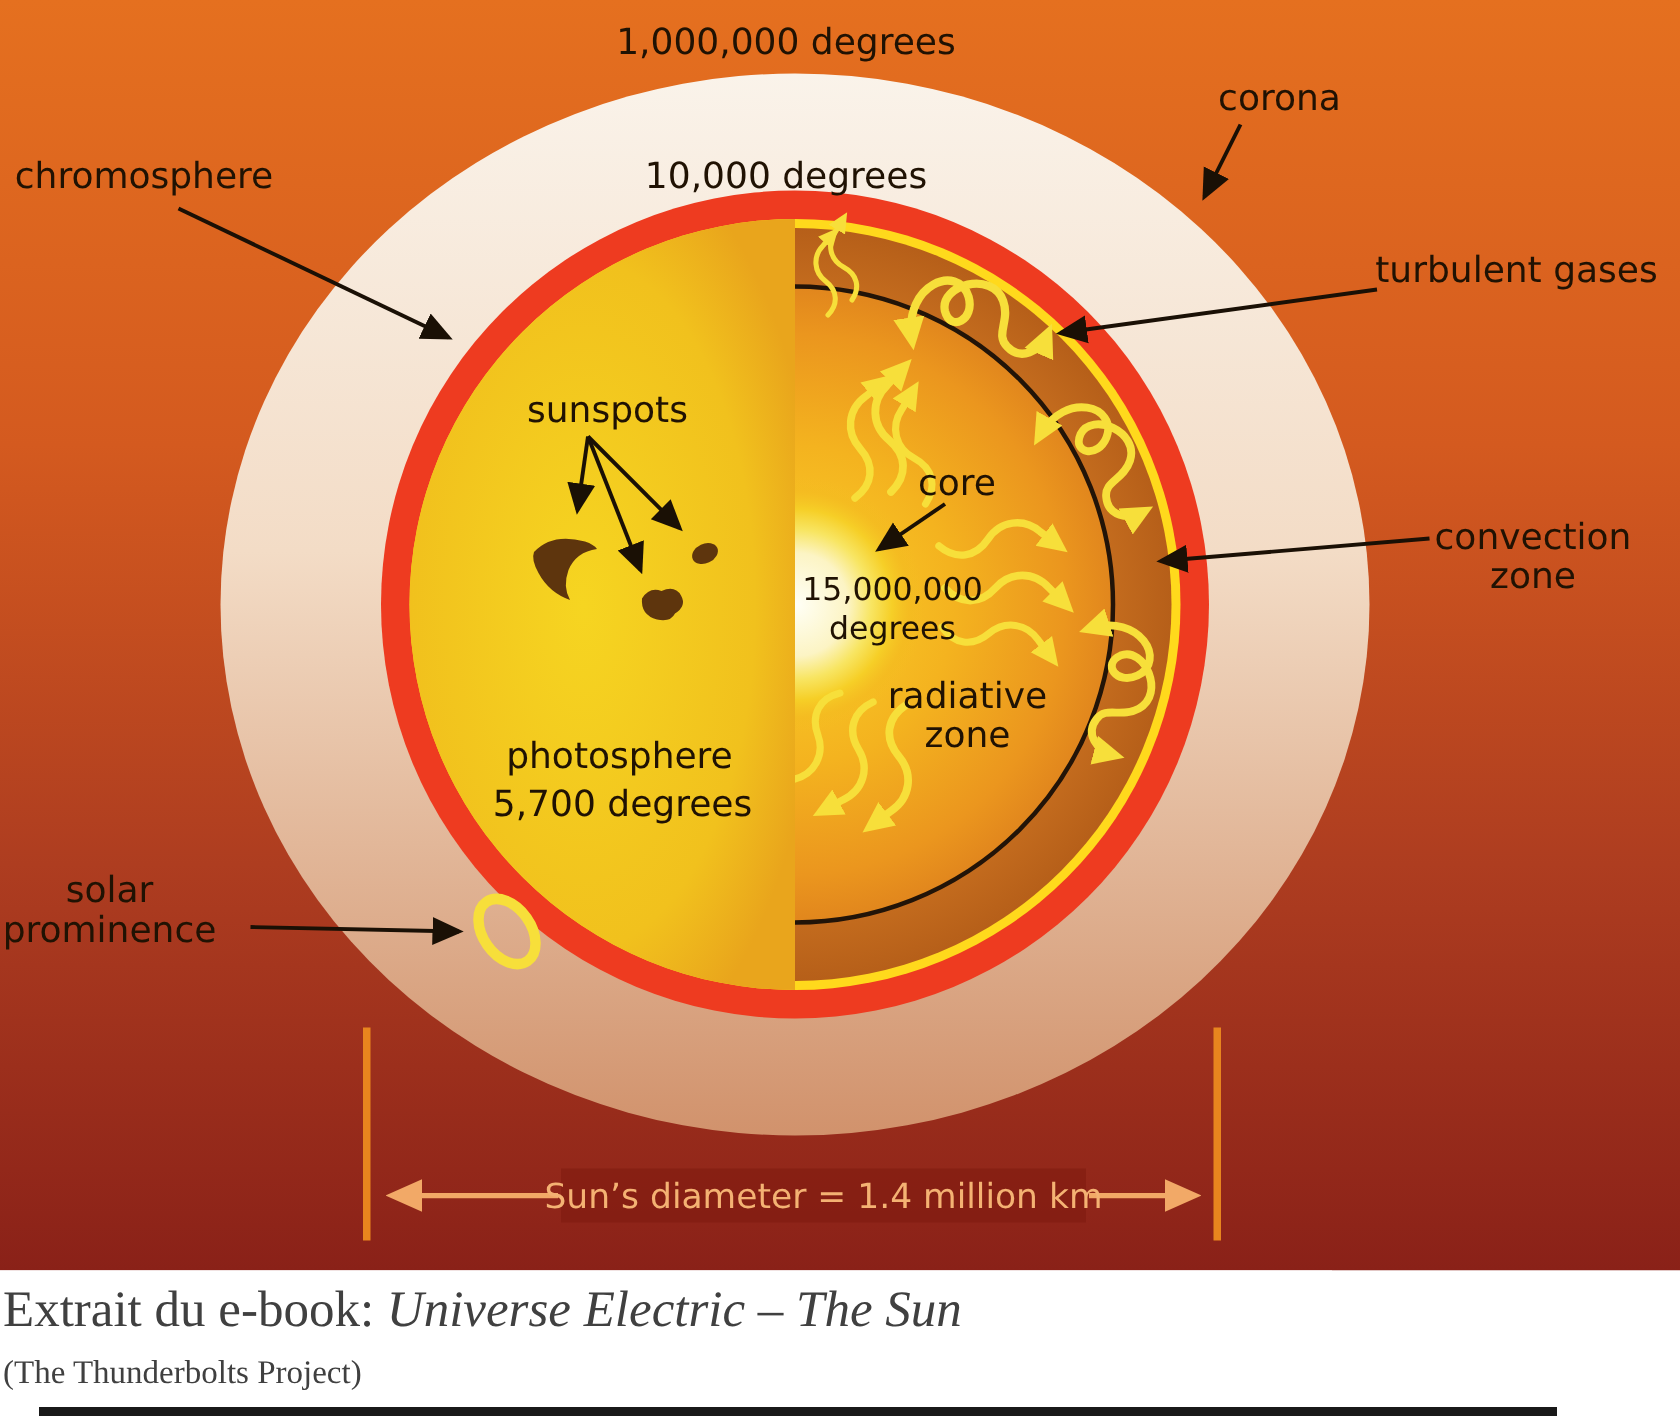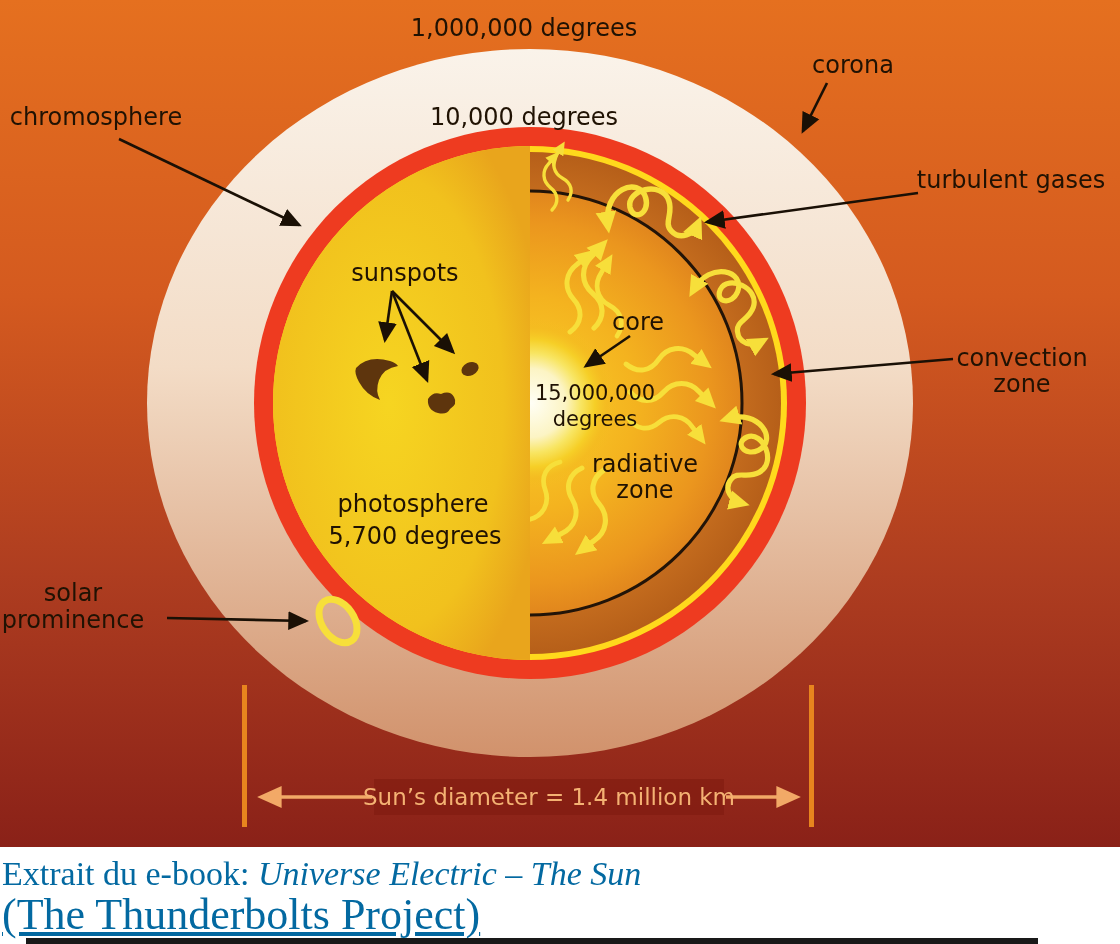--- a/index.html
+++ b/index.html
@@ -4,24 +4,24 @@
 <style>
   html,body{margin:0;padding:0;background:#ffffff;}
   .stage{position:relative;width:1120px;height:944px;overflow:hidden;background:#fff;
          font-family:"DejaVu Sans",sans-serif;text-align:center;}
   .diagram{position:absolute;top:0;left:0;}
   svg text{fill:#201203;}
   .lbl{font-size:24px;}
   .lbl-sm{font-size:21px;}
   .measure-text{font-size:23px;fill:#F4B273;}
   .footer{position:absolute;left:0;top:847px;width:888px;height:97px;background:#ffffff;
-          color:#0369a1;font-family:"Liberation Serif","DejaVu Serif",serif;}
+          color:#404040;font-family:"Liberation Serif","DejaVu Serif",serif;}
   .cap-line1{position:absolute;left:2px;top:7px;font-size:34px;line-height:40px;white-space:nowrap;}
   .cap-line1 em{font-style:italic;}
-  .cap-line2{position:absolute;left:2px;top:48px;font-size:44px;line-height:40px;white-space:nowrap;text-decoration:underline;}
+  .cap-line2{position:absolute;left:2px;top:48px;font-size:22px;line-height:40px;white-space:nowrap;}
   .bottom-bar{position:absolute;left:26px;top:91px;width:1012px;height:6px;background:#191919;}
 </style>
 </head>
 <body>
 
 <div class="stage">
 
 <svg class="diagram" width="1120" height="847" viewBox="0 0 1120 847">
   <defs>
     <linearGradient id="bgGrad" x1="0" y1="0" x2="0" y2="1">

